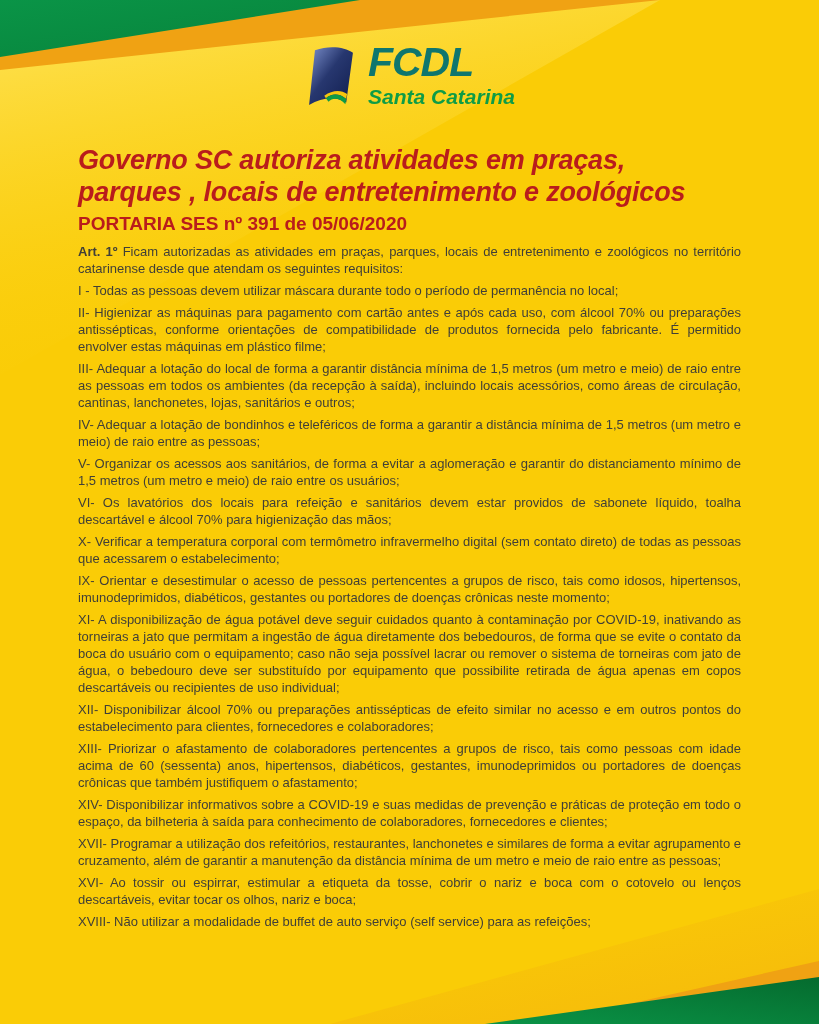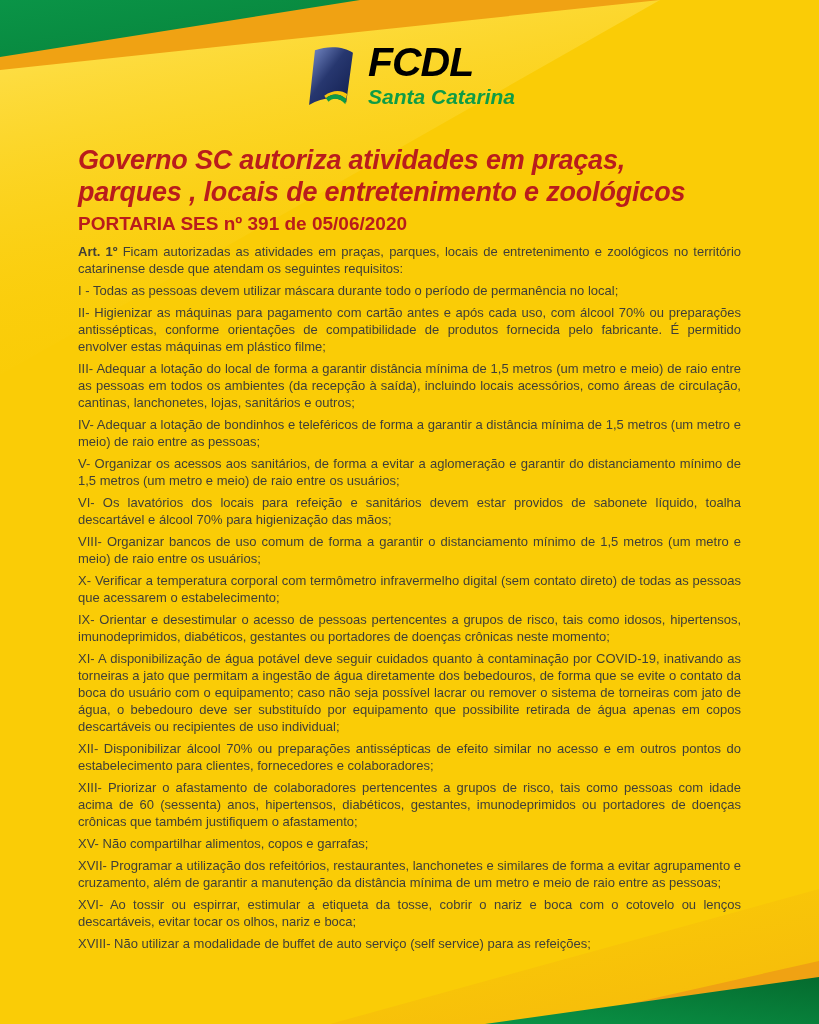--- a/index.html
+++ b/index.html
@@ -28,21 +28,21 @@
     justify-content:center;
     align-items:flex-start;
     gap:10px;
   }
   .logo-flag{ width:54px; height:72px; flex:0 0 auto; }
   .logo-text{ display:flex; flex-direction:column; }
   .logo-brand{
     font-size:41px;
     font-weight:bold;
     font-style:italic;
-    color:#000000;
+    color:#0f766e;
     line-height:1;
     letter-spacing:-1px;
   }
   .logo-region{
     font-size:21px;
     font-weight:bold;
     font-style:italic;
     color:#0e9c46;
     line-height:1;
     margin-top:3px;
@@ -144,25 +144,24 @@
   <h2 class="subtitle" style="margin:0">PORTARIA SES nº 391 de 05/06/2020</h2>
 
   <div class="body-text">
     <p><b>Art. 1º </b><span>Ficam autorizadas as atividades em praças, parques, locais de entretenimento e zoológicos no território catarinense desde que atendam os seguintes requisitos:</span></p>
     <p>I - Todas as pessoas devem utilizar máscara durante todo o período de permanência no local;</p>
     <p>II- Higienizar as máquinas para pagamento com cartão antes e após cada uso, com álcool 70% ou preparações antissépticas, conforme orientações de compatibilidade de produtos fornecida pelo fabricante. É permitido envolver estas máquinas em plástico filme;</p>
     <p>III- Adequar a lotação do local de forma a garantir distância mínima de 1,5 metros (um metro e meio) de raio entre as pessoas em todos os ambientes (da recepção à saída), incluindo locais acessórios, como áreas de circulação, cantinas, lanchonetes, lojas, sanitários e outros;</p>
     <p>IV- Adequar a lotação de bondinhos e teleféricos de forma a garantir a distância mínima de 1,5 metros (um metro e meio) de raio entre as pessoas;</p>
     <p>V- Organizar os acessos aos sanitários, de forma a evitar a aglomeração e garantir do distanciamento mínimo de 1,5 metros (um metro e meio) de raio entre os usuários;</p>
     <p>VI- Os lavatórios dos locais para refeição e sanitários devem estar providos de sabonete líquido, toalha descartável e álcool 70% para higienização das mãos;</p>
-    <p>VIII- Organizar bancos de uso comum de forma a garantir o distanciamento mínimo de 1,5 metros (um metro e meio) de raio entre os usuários;</p>
     <p>X- Verificar a temperatura corporal com termômetro infravermelho digital (sem contato direto) de todas as pessoas que acessarem o estabelecimento;</p>
     <p>IX- Orientar e desestimular o acesso de pessoas pertencentes a grupos de risco, tais como idosos, hipertensos, imunodeprimidos, diabéticos, gestantes ou portadores de doenças crônicas neste momento;</p>
     <p>XI- A disponibilização de água potável deve seguir cuidados quanto à contaminação por COVID-19, inativando as torneiras a jato que permitam a ingestão de água diretamente dos bebedouros, de forma que se evite o contato da boca do usuário com o equipamento; caso não seja possível lacrar ou remover o sistema de torneiras com jato de água, o bebedouro deve ser substituído por equipamento que possibilite retirada de água apenas em copos descartáveis ou recipientes de uso individual;</p>
     <p>XII- Disponibilizar álcool 70% ou preparações antissépticas de efeito similar no acesso e em outros pontos do estabelecimento para clientes, fornecedores e colaboradores;</p>
     <p>XIII- Priorizar o afastamento de colaboradores pertencentes a grupos de risco, tais como pessoas com idade acima de 60 (sessenta) anos, hipertensos, diabéticos, gestantes, imunodeprimidos ou portadores de doenças crônicas que também justifiquem o afastamento;</p>
-    <p>XV- Não compartilhar alimentos, copos e garrafas;</p>
+    <p>XIV- Disponibilizar informativos sobre a COVID-19 e suas medidas de prevenção e práticas de proteção em todo o espaço, da bilheteria à saída para conhecimento de colaboradores, fornecedores e clientes;</p>
     <p>XVII- Programar a utilização dos refeitórios, restaurantes, lanchonetes e similares de forma a evitar agrupamento e cruzamento, além de garantir a manutenção da distância mínima de um metro e meio de raio entre as pessoas;</p>
     <p>XVI- Ao tossir ou espirrar, estimular a etiqueta da tosse, cobrir o nariz e boca com o cotovelo ou lenços descartáveis, evitar tocar os olhos, nariz e boca;</p>
     <p>XVIII- Não utilizar a modalidade de buffet de auto serviço (self service) para as refeições;</p>
   </div>
 
 </div>
 
 </body></html>

